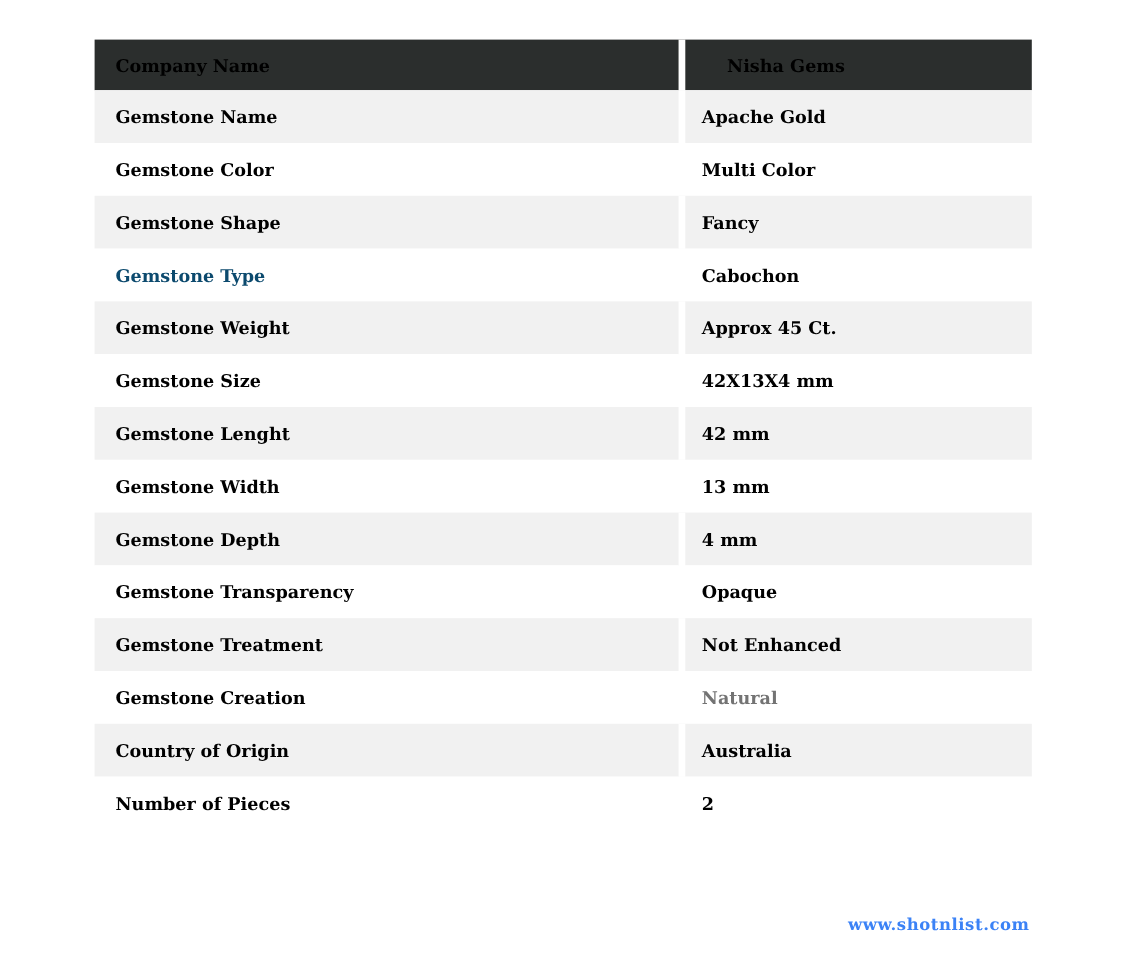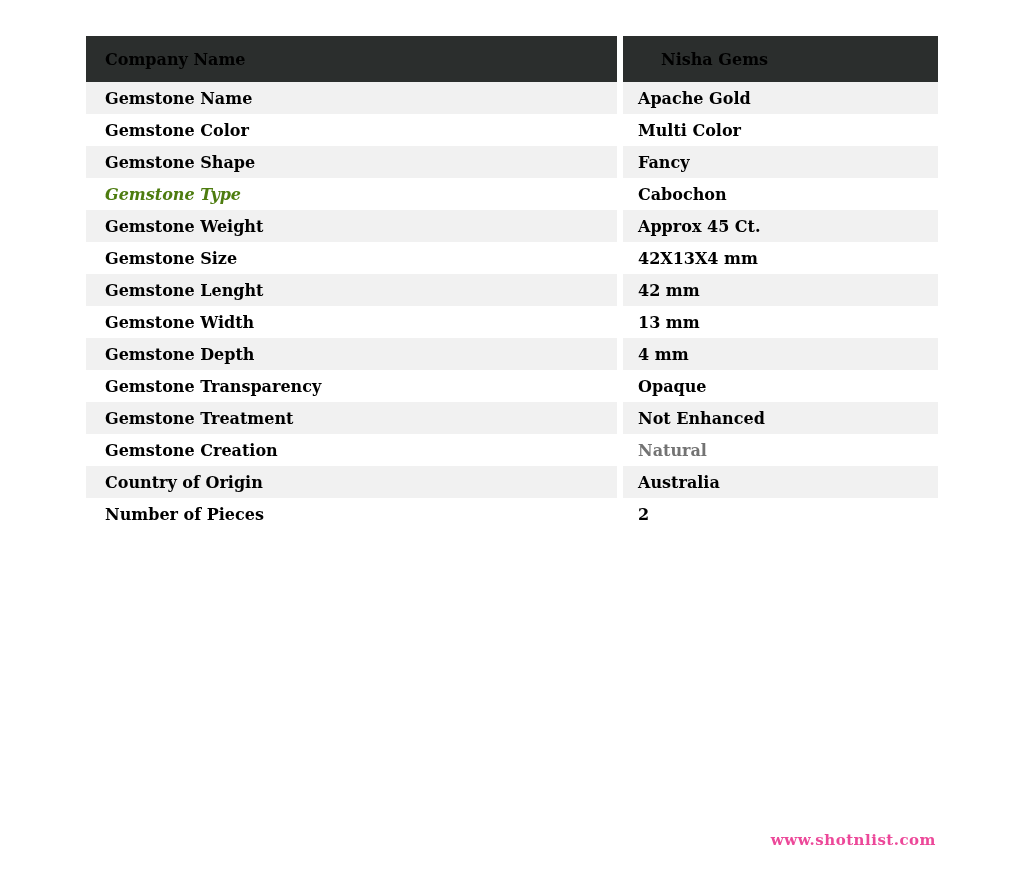--- a/index.html
+++ b/index.html
@@ -33,21 +33,21 @@
     padding: 0 10px 0 19px;
     overflow: hidden;
     white-space: nowrap;
   }
   col.left-col  { width: 531px; }
   col.right-col { width: 321px; }
   thead th {
     height: 46px;
   }
   tbody td {
-    height: 32px;
+    height: 48px;
   }
   td.value-cell, th.value-cell {
     border-left: 6px solid #ffffff;
     padding-left: 15px;
   }
   .watermark {
     position: absolute;
     right: 88px;
     top: 831px;
     font-size: 15px;
@@ -77,21 +77,21 @@
         </tr>
         <tr>
           <td class="label-cell" style="background: rgb(255, 255, 255); color: rgb(0, 0, 0);">Gemstone Color</td>
           <td class="value-cell" style="background: rgb(255, 255, 255); color: rgb(0, 0, 0);">Multi Color</td>
         </tr>
         <tr>
           <td class="label-cell" style="background: rgb(241, 241, 241); color: rgb(0, 0, 0);">Gemstone Shape</td>
           <td class="value-cell" style="background: rgb(241, 241, 241); color: rgb(0, 0, 0);">Fancy</td>
         </tr>
         <tr>
-          <td class="label-cell" style="background: rgb(255, 255, 255); color: #4d7c0f; font-style: italic;">Gemstone Type</td>
+          <td class="label-cell" style="background: rgb(255, 255, 255); color: #0c4a6e;">Gemstone Type</td>
           <td class="value-cell" style="background: rgb(255, 255, 255); color: rgb(0, 0, 0);">Cabochon</td>
         </tr>
         <tr>
           <td class="label-cell" style="background: rgb(241, 241, 241); color: rgb(0, 0, 0); margin-left: 12px;">Gemstone Weight</td>
           <td class="value-cell" style="background: rgb(241, 241, 241); color: rgb(0, 0, 0);">Approx 45 Ct.</td>
         </tr>
         <tr>
           <td class="label-cell" style="background: rgb(255, 255, 255); color: rgb(0, 0, 0);">Gemstone Size</td>
           <td class="value-cell" style="background: rgb(255, 255, 255); color: rgb(0, 0, 0);">42X13X4 mm</td>
         </tr>
@@ -123,14 +123,14 @@
           <td class="label-cell" style="background: rgb(241, 241, 241); color: rgb(0, 0, 0);">Country of Origin</td>
           <td class="value-cell" style="background: rgb(241, 241, 241); color: rgb(0, 0, 0);">Australia</td>
         </tr>
         <tr>
           <td class="label-cell" style="background: rgb(255, 255, 255); color: rgb(0, 0, 0);">Number of Pieces</td>
           <td class="value-cell" style="background: rgb(255, 255, 255); color: rgb(0, 0, 0);">2</td>
         </tr>
       </tbody>
   </table>
 
-  <div class="watermark" style="color: #ec4899;">www.shotnlist.com</div>
+  <div class="watermark" style="color: #3b82f6;">www.shotnlist.com</div>
 </div>
 
 </body></html>

